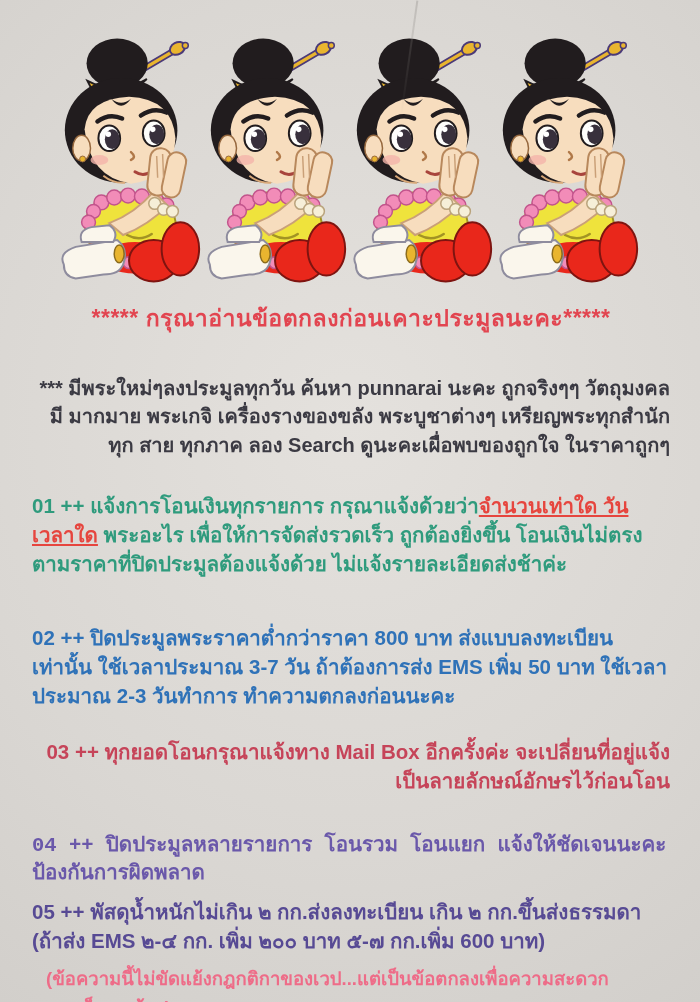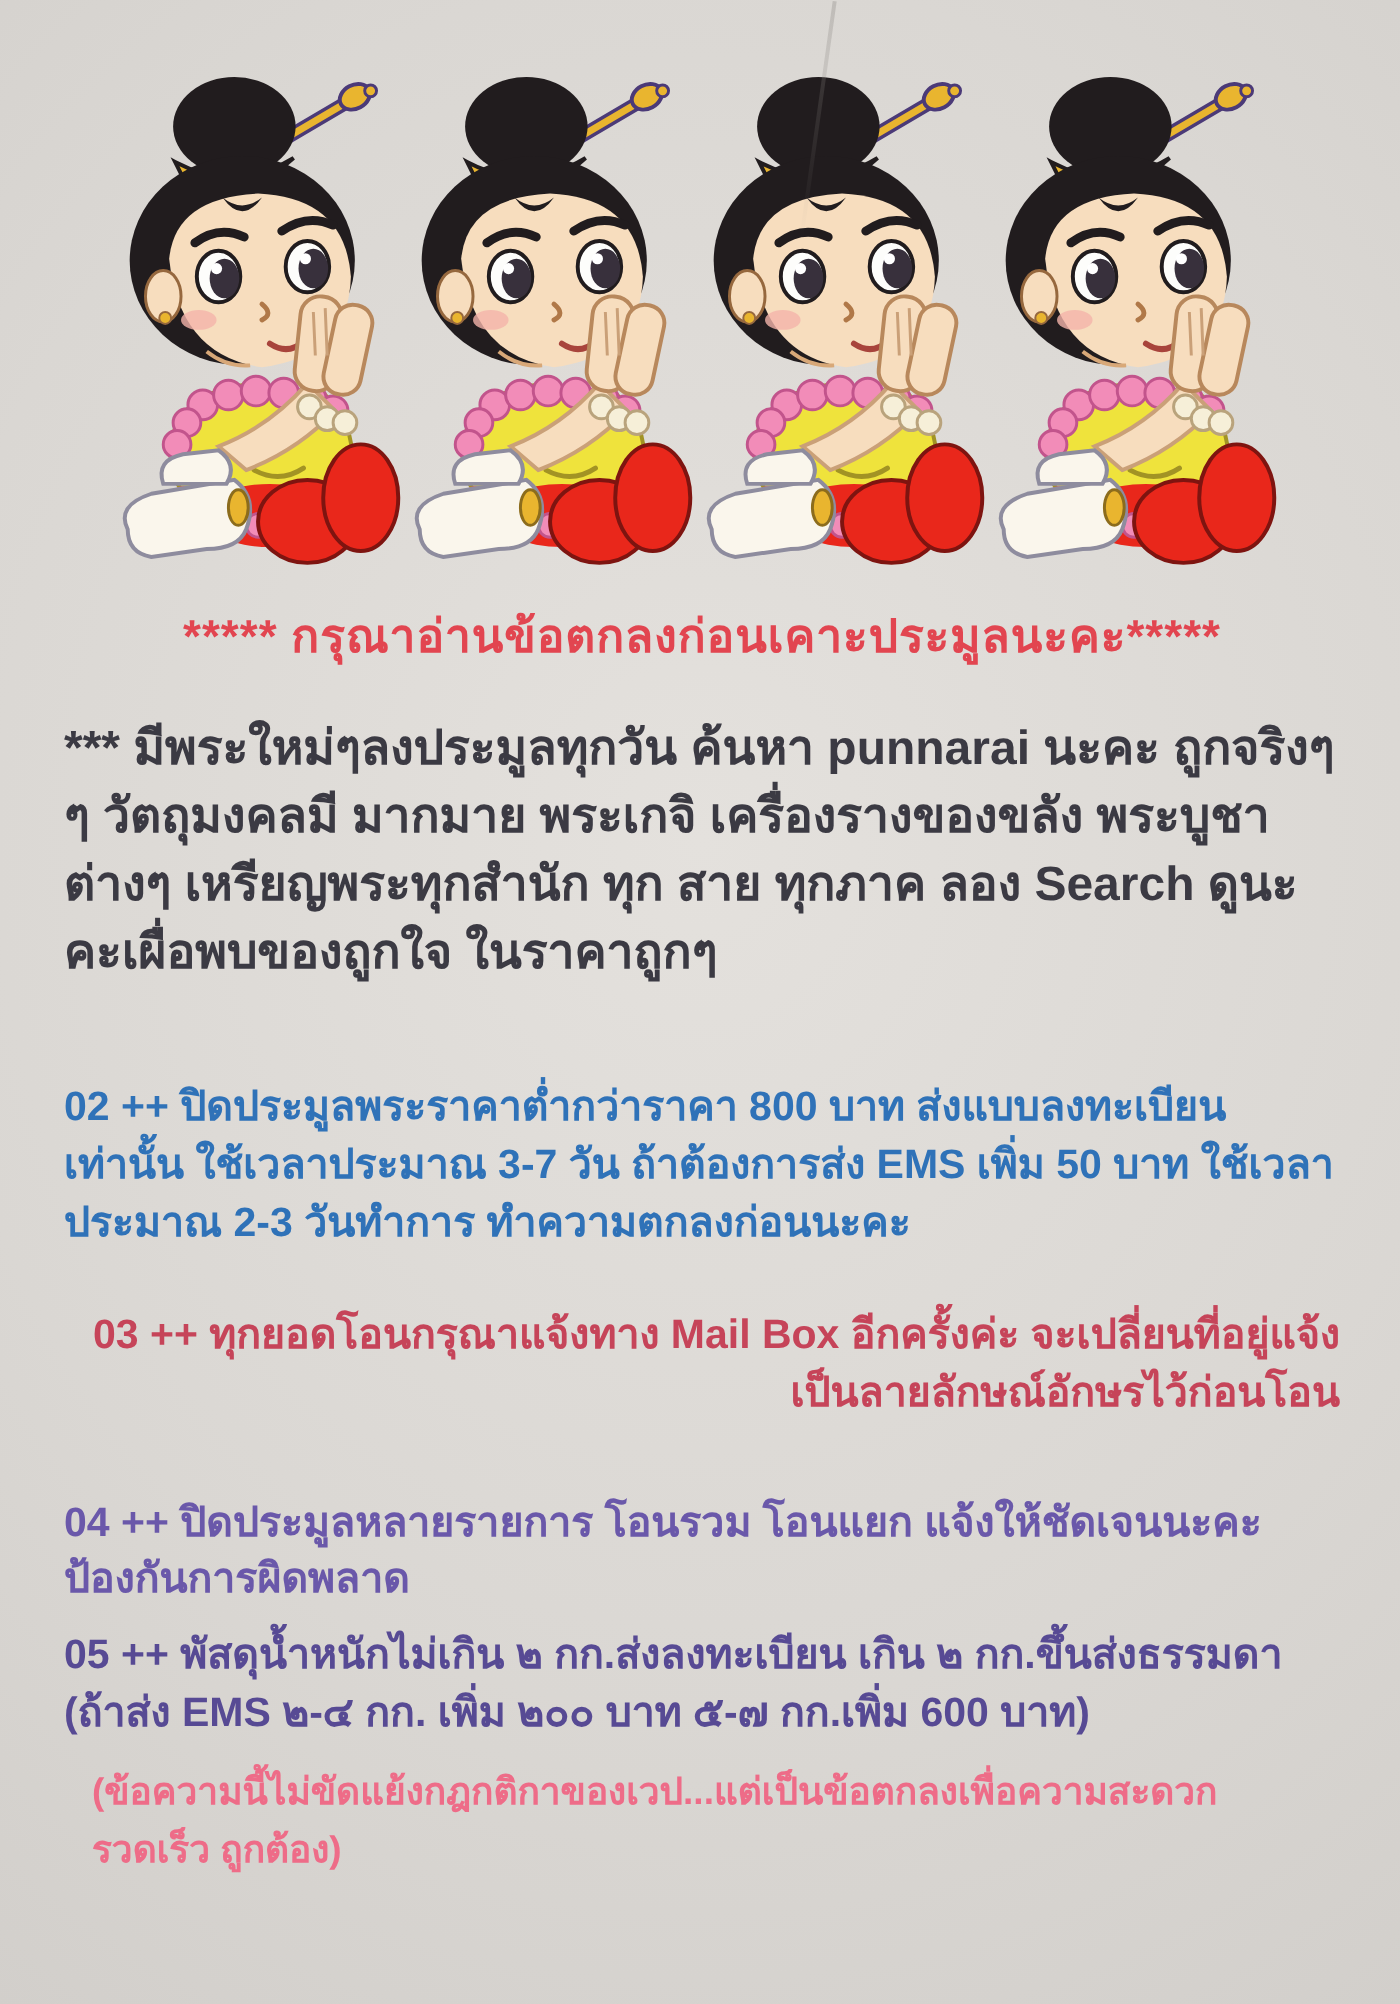--- a/index.html
+++ b/index.html
@@ -46,23 +46,24 @@
     padding: 0 30px 0 32px;
     font-weight: bold;
   }
   .title {
     margin-top: 10px;
     text-align: center;
     font-size: 23px;
     letter-spacing: .5px;
   }
   .intro {
-    margin-top: 22px;
-    font-size: 24px;
+    margin-top: 38px;
+    font-size: 20px;
     line-height: 1.42;
+    text-align: right;
   }
   .term { font-size: 20.5px; line-height: 1.4; }
   .term-01 { margin-top: 33px; }
   .term-02 { margin-top: 46px; }
   .term-03 { margin-top: 28px; }
   .term-04 { margin-top: 36px; }
   .term-05 { margin-top: 9px; }
   .term-06 { margin-top: 9px; }
   .highlight { text-decoration: underline; }
   .footnote {
@@ -181,25 +182,28 @@
           <use href="#kuman"></use>
         </svg>
     </div>
   </div>
 
   <div class="content">
     <div class="title" style="color: rgb(226, 69, 80);">***** กรุณาอ่านข้อตกลงก่อนเคาะประมูลนะคะ*****</div>
 
     <div class="intro" style="color: rgb(59, 58, 67);">*** มีพระใหม่ๆลงประมูลทุกวัน ค้นหา punnarai นะคะ ถูกจริงๆๆ วัตถุมงคลมี มากมาย พระเกจิ เครื่องรางของขลัง พระบูชาต่างๆ เหรียญพระทุกสำนัก ทุก สาย ทุกภาค ลอง Search ดูนะคะเผื่อพบของถูกใจ ในราคาถูกๆ</div>
 
+    <div class="term term-01">
+      <span style="color: rgb(47, 155, 125);">01 ++ แจ้งการโอนเงินทุกรายการ กรุณาแจ้งด้วยว่า</span><span class="highlight" style="color: rgb(230, 69, 62);">จำนวนเท่าใด วัน เวลาใด</span><span style="color: rgb(47, 155, 125);"> พระอะไร  เพื่อให้การจัดส่งรวดเร็ว ถูกต้องยิ่งขึ้น โอนเงินไม่ตรงตามราคาที่ปิดประมูลต้องแจ้งด้วย ไม่แจ้งรายละเอียดส่งช้าค่ะ</span>
+    </div>
 
     <div class="term term-02" style="color: rgb(47, 114, 184);">02 ++ ปิดประมูลพระราคาต่ำกว่าราคา 800 บาท ส่งแบบลงทะเบียนเท่านั้น ใช้เวลาประมาณ 3-7 วัน ถ้าต้องการส่ง EMS เพิ่ม 50 บาท ใช้เวลาประมาณ 2-3 วันทำการ ทำความตกลงก่อนนะคะ</div>
 
     <div class="term term-03" style="color: rgb(198, 68, 89); text-align: right;">03 ++ ทุกยอดโอนกรุณาแจ้งทาง Mail Box อีกครั้งค่ะ จะเปลี่ยนที่อยู่แจ้งเป็นลายลักษณ์อักษรไว้ก่อนโอน</div>
 
-    <div class="term term-04" style="color: rgb(106, 88, 170);">04 ++ ปิดประมูลหลายรายการ โอนรวม โอนแยก แจ้งให้ชัดเจนนะคะป้องกันการผิดพลาด</div>
+    <div class="term term-04" style="color: rgb(106, 88, 170); font-family: Liberation Mono, monospace;">04 ++ ปิดประมูลหลายรายการ โอนรวม โอนแยก แจ้งให้ชัดเจนนะคะป้องกันการผิดพลาด</div>
 
     <div class="term term-05" style="color: rgb(87, 74, 148);">05 ++ พัสดุน้ำหนักไม่เกิน ๒ กก.ส่งลงทะเบียน เกิน ๒ กก.ขึ้นส่งธรรมดา (ถ้าส่ง EMS  ๒-๔ กก. เพิ่ม ๒๐๐ บาท  ๕-๗ กก.เพิ่ม 600 บาท)</div>
 
 
     <div class="footnote" style="color: rgb(238, 108, 136);">(ข้อความนี้ไม่ขัดแย้งกฎกติกาของเวป...แต่เป็นข้อตกลงเพื่อความสะดวก รวดเร็ว ถูกต้อง)</div>
   </div>
 </div>
 
 </body></html>

